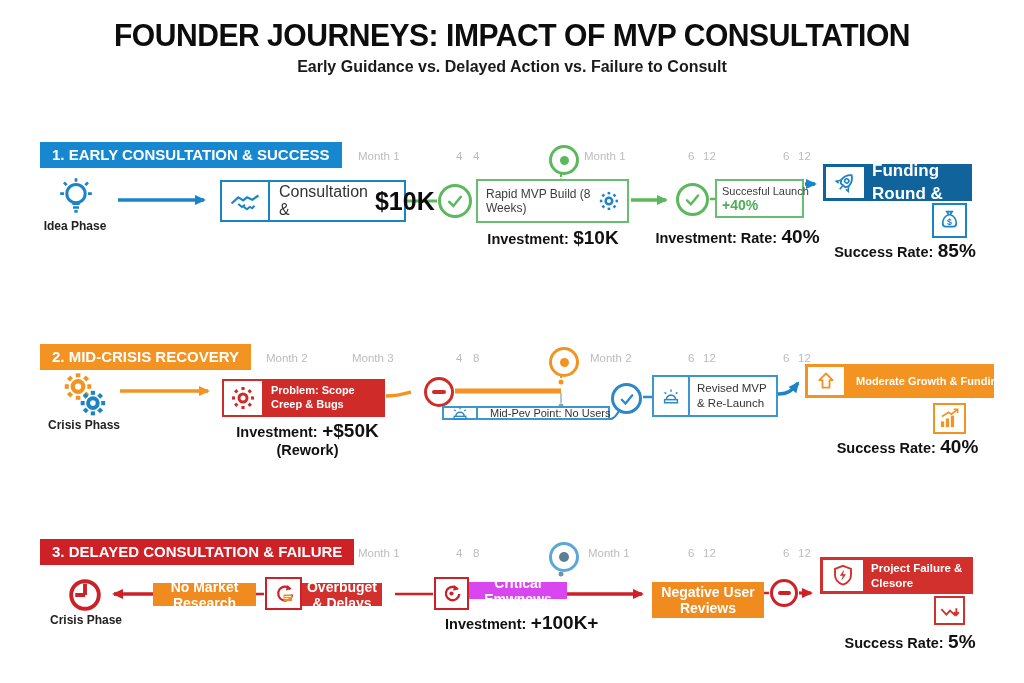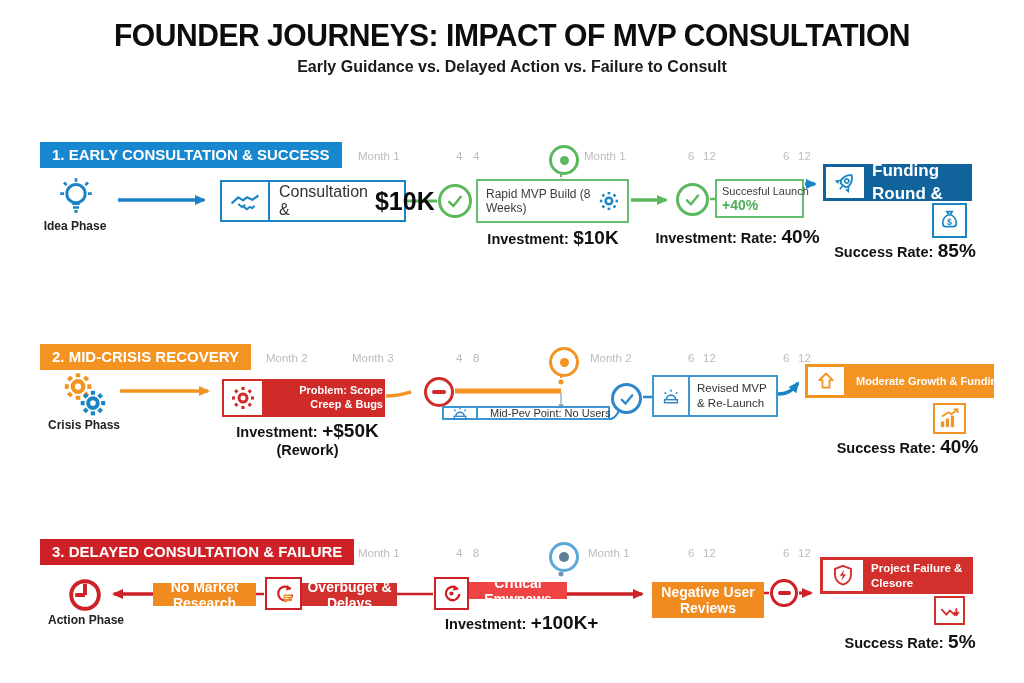--- a/index.html
+++ b/index.html
@@ -240,21 +240,21 @@
           <line x1="1" y1="12" x2="4" y2="12"></line>
             <line x1="20" y1="12" x2="23" y2="12"></line>
           <line x1="4.2" y1="4.2" x2="6.3" y2="6.3"></line>
             <line x1="17.7" y1="17.7" x2="19.8" y2="19.8"></line>
           <line x1="4.2" y1="19.8" x2="6.3" y2="17.7"></line>
             <line x1="17.7" y1="6.3" x2="19.8" y2="4.2"></line>
         </g>
       </svg>
     </div>
     <div style="background:#cf2b28;height:100%;flex:1;display:flex;align-items:center;">
-      <span style="color:#fff;font-size:11px;font-weight:bold;line-height:1.25;padding-left:7px;text-align:right;">Problem: Scope Creep &amp; Bugs</span>
+      <span style="color:#fff;font-size:11px;font-weight:bold;line-height:1.25;padding-left:7px;">Problem: Scope Creep &amp; Bugs</span>
     </div>
   </div>
   <div class="cap" style="left:235px;top:420px;width:145px;">
     <span class="cap-label">Investment:</span>
     <span class="cap-value">+$50K</span>
   </div>
   <div class="cap" style="left:235px;top:441px;width:145px;">
     <span class="cap-sub">(Rework)</span>
   </div>
 
@@ -324,42 +324,42 @@
   <div class="tl" style="left:783px;top:547px;">6</div>
   <div class="tl" style="left:798px;top:547px;">12</div>
   <div class="ring" style="left:549px;top:542px;width:24px;height:24px;border:3.5px solid #5aa7d8;">
     <div class="dot" style="width:10px;height:10px;background:#5d7f93;"></div>
   </div>
 
   <svg class="abs" style="left:67px;top:577px;" width="36" height="36" viewBox="0 0 24 24">
     <circle cx="12" cy="12" r="9.2" fill="none" stroke="#cd2127" stroke-width="2.6"></circle>
     <path d="M12,12 V4.5 M12,12 H5.5" stroke="#cd2127" stroke-width="2.6"></path>
   </svg>
-  <div class="node-label" style="left:40px;top:613px;width:92px;">Action Phase</div>
+  <div class="node-label" style="left:40px;top:613px;width:92px;">Crisis Phase</div>
 
   <div class="solid-tag" style="left:153px;top:583px;width:103px;height:23px;background:#ef8b1f;">No Market Research</div>
 
   <div class="icon-box" style="left:265px;top:577px;width:37px;height:33px;border:2px solid #cd2127;">
     <svg width="24" height="24" viewBox="0 0 24 24">
       <path d="M18.5,7 a7,7 0 1 0 1.6,5.5" fill="none" stroke="#cd2127" stroke-width="2.2"></path>
       <path d="M15,3 L19.5,7 L14,8.6 z" fill="#cd2127"></path>
       <rect x="11.5" y="12.5" width="8.5" height="6.5" fill="#ef8b1f"></rect>
       <path d="M12.5,14.5 h6.5 M12.5,16.5 h4" stroke="#fff" stroke-width="0.9"></path>
     </svg>
   </div>
-  <div class="solid-tag" style="left:302px;top:583px;width:95px;height:23px;background:#d2302c;">Overbuget &amp; Delays</div>
+  <div class="solid-tag" style="left:302px;top:583px;width:80px;height:23px;background:#d2302c;">Overbuget &amp; Delays</div>
 
   <div class="icon-box" style="left:434px;top:577px;width:35px;height:33px;border:2px solid #cd2127;">
     <svg width="23" height="23" viewBox="0 0 24 24">
       <path d="M18.5,7.5 a7,7 0 1 0 1.6,5" fill="none" stroke="#cd2127" stroke-width="2.4"></path>
       <path d="M14.5,3.2 L19.5,7.5 L13.8,9 z" fill="#cd2127"></path>
       <circle cx="12" cy="12" r="2.2" fill="#cd2127"></circle>
     </svg>
   </div>
-  <div class="solid-tag" style="left:469px;top:582px;width:98px;height:17px;background:#ef4444;">Critical Emwnews</div>
+  <div class="solid-tag" style="left:469px;top:582px;width:98px;height:17px;background:#d946ef;">Critical Emwnews</div>
   <div class="cap" style="left:445px;top:612px;width:150px;">
     <span class="cap-label">Investment:</span>
     <span class="cap-value">+100K+</span>
   </div>
 
   <div class="solid-tag" style="left:652px;top:582px;width:112px;height:36px;background:#ef8b1f;">Negative User Reviews</div>
 
   <div class="minus" style="left:770px;top:579px;width:28px;height:28px;border:3px solid #cd2127;">
     <div style="width:13px;height:3.2px;background:#cd2127;border-radius:2px;"></div>
   </div>

